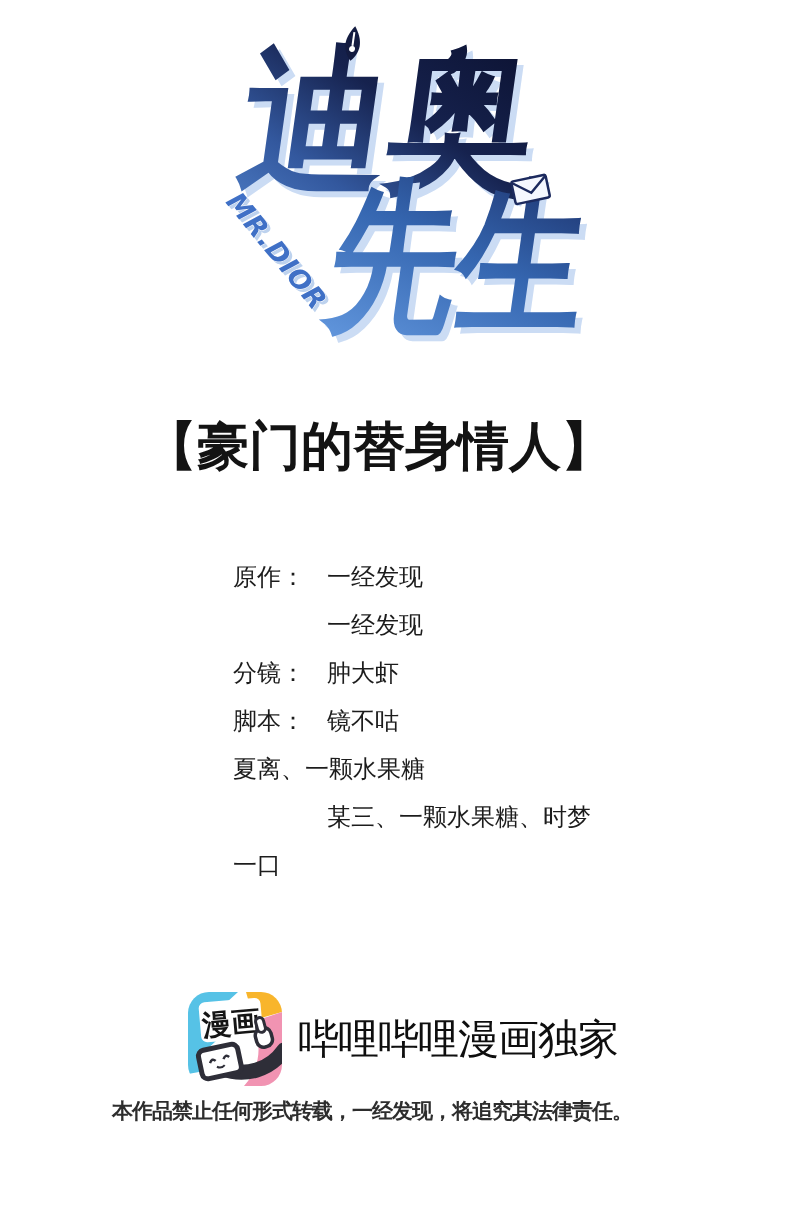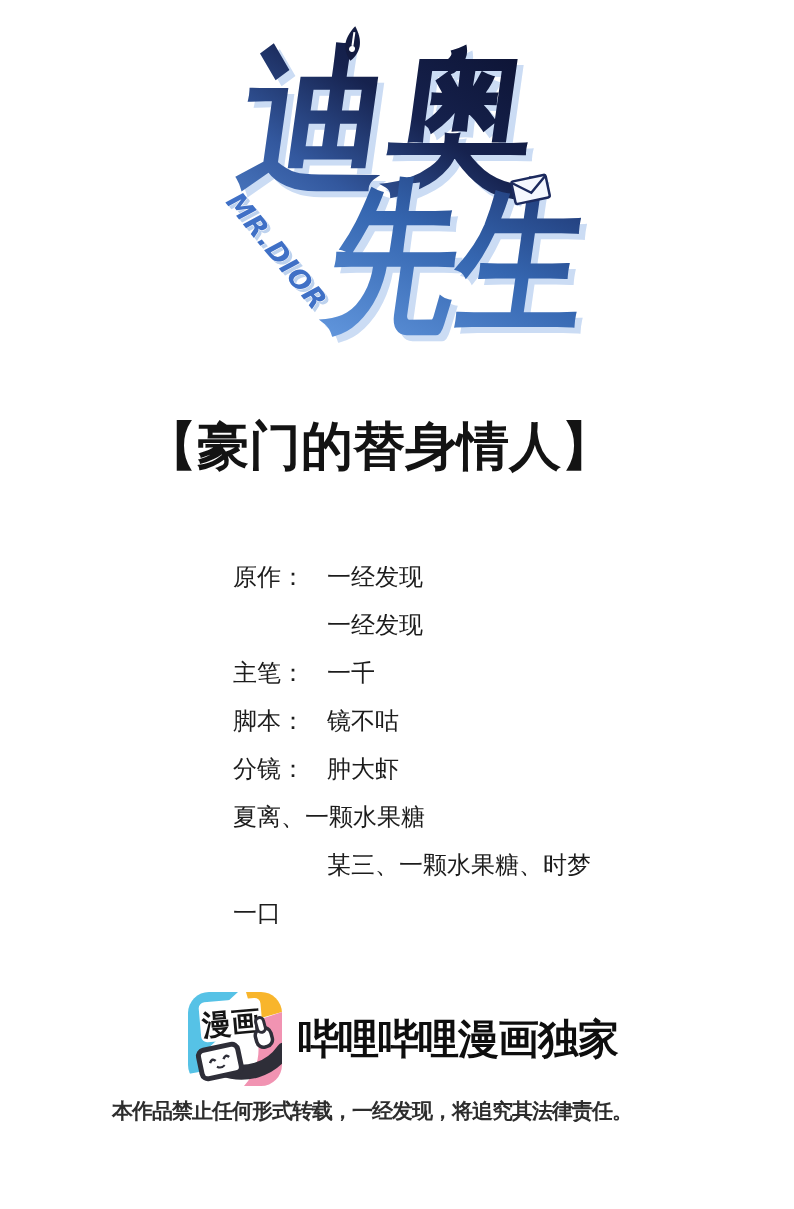--- a/index.html
+++ b/index.html
@@ -24,21 +24,21 @@
   .credit-row{display:flex;align-items:center;height:48px;font-size:24px;color:#1c1c1c;white-space:nowrap;}
   .credit-label{display:inline-block;width:94px;flex:0 0 94px;}
   .credit-value{display:inline-block;}
   .publisher{
     position:absolute;left:188px;top:992px;
     display:flex;align-items:center;gap:16px;
   }
   .app-icon{width:94px;height:94px;display:block;flex:0 0 94px;}
   .exclusive{
     font-family:"Liberation Serif","DejaVu Serif",serif;
-    font-weight:700;font-size:41px;color:#0e0e0e;
+    font-weight:400;font-size:41px;color:#0e0e0e;
     letter-spacing:-1px;white-space:nowrap;
   }
   .disclaimer{
     position:absolute;top:1097px;left:0;width:100%;margin:0;
     text-align:center;
     font-size:21px;font-weight:bold;color:#2d2d2d;
     letter-spacing:-1px;
     transform:translateX(-25px);
     white-space:nowrap;
   }
@@ -89,30 +89,26 @@
   <div class="credits">
     <div class="credit-row">
       <span class="credit-label">原作：</span>
       <span class="credit-value">一经发现</span>
     </div>
     <div class="credit-row">
       <span class="credit-label"></span>
       <span class="credit-value">一经发现</span>
     </div>
     <div class="credit-row">
-      <span class="credit-label">主笔：</span>
-      <span class="credit-value">一千</span>
+      <span class="credit-label">分镜：</span>
+      <span class="credit-value">肿大虾</span>
     </div>
     <div class="credit-row">
       <span class="credit-label">脚本：</span>
       <span class="credit-value">镜不咕</span>
-    </div>
-    <div class="credit-row">
-      <span class="credit-label">分镜：</span>
-      <span class="credit-value">肿大虾</span>
     </div>
     <div class="credit-row">
       <span class="credit-value">夏离、一颗水果糖</span>
     </div>
     <div class="credit-row">
       <span class="credit-label"></span>
       <span class="credit-value">某三、一颗水果糖、时梦</span>
     </div>
     <div class="credit-row">
       <span class="credit-value">一口</span>

